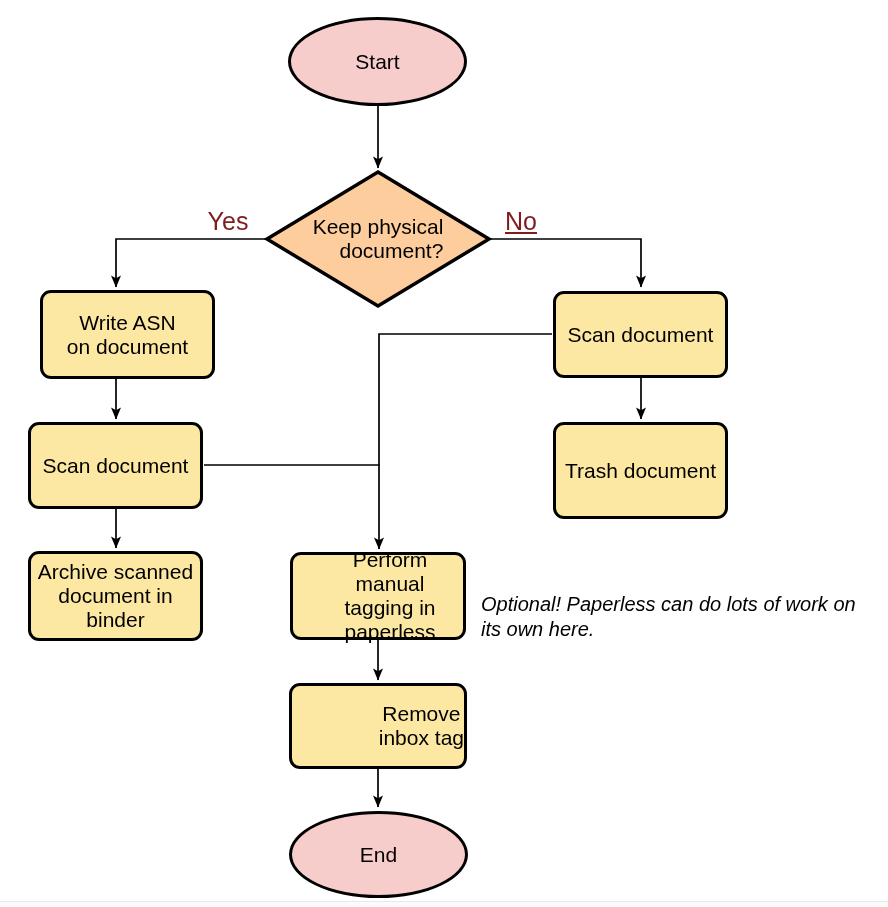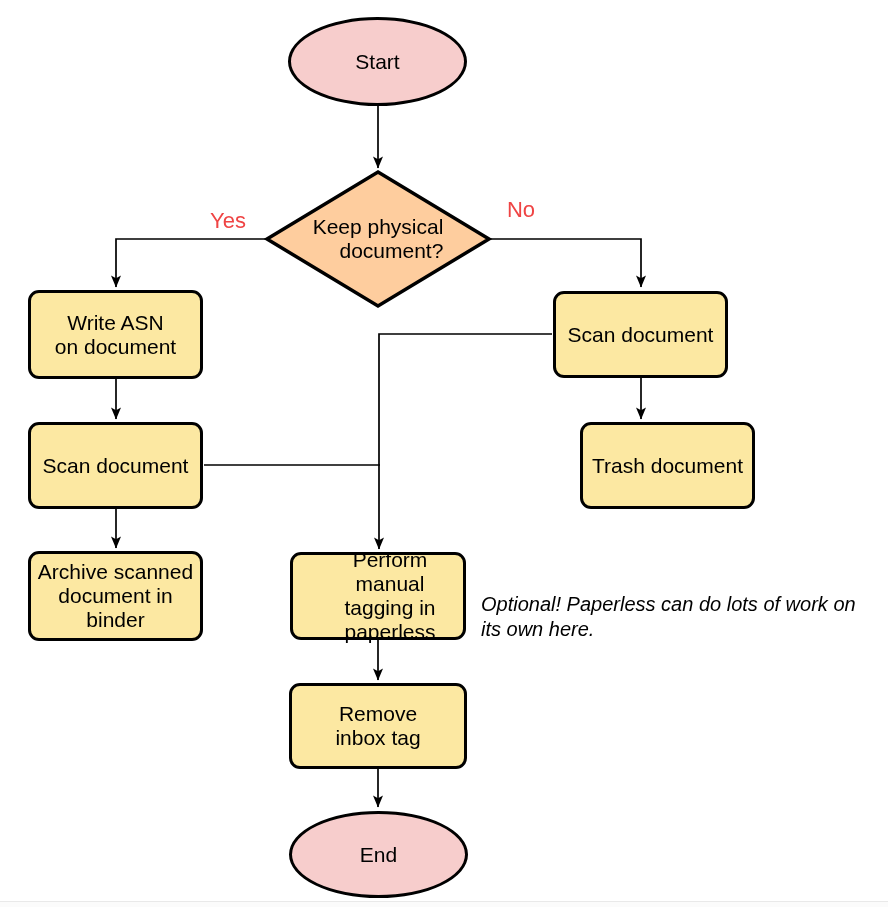--- a/index.html
+++ b/index.html
@@ -52,22 +52,22 @@
     color: #000000;
     font-size: 21px;
     line-height: 24px;
     white-space: pre-line;
   }
   .edge-label {
     position: absolute;
     display: flex;
     align-items: center;
     justify-content: center;
-    color: #ef4444;
-    font-size: 22px;
+    color: #7f1d1d;
+    font-size: 25px;
     line-height: 22px;
   }
   .note {
     position: absolute;
     left: 481px;
     top: 592px;
     width: 410px;
     color: #000000;
     font-size: 20px;
     font-style: italic;
@@ -118,52 +118,52 @@
   </svg>
 
   <div class="node terminator" style="left:288px; top:17px; width:179px; height:89px;">
     <span>Start</span>
   </div>
 
   <div class="decision-label" style="left:293px; top:209px; width:170px; height:60px;">Keep physical
 document?</div>
 
   <div class="edge-label" style="left:193px; top:209px; width:70px; height:24px;">Yes</div>
-  <div class="edge-label" style="left:486px; top:198px; width:70px; height:24px;">No</div>
+  <div class="edge-label" style="left:486px; top:209px; width:70px; height:24px;text-decoration:underline;">No</div>
 
-  <div class="node process" style="left:28px; top:290px; width:175px; height:89px;text-align:center;">
+  <div class="node process" style="left:40px; top:290px; width:175px; height:89px;text-align:center;">
     <span>Write ASN
 on document</span>
   </div>
 
   <div class="node process" style="left:28px; top:422px; width:175px; height:87px;">
     <span>Scan document</span>
   </div>
 
   <div class="node process" style="left:28px; top:551px; width:175px; height:90px;text-align:center;">
     <span>Archive scanned
 document in
 binder</span>
   </div>
 
   <div class="node process" style="left:553px; top:291px; width:175px; height:87px;">
     <span>Scan document</span>
   </div>
 
-  <div class="node process" style="left:553px; top:422px; width:175px; height:87px;margin-left:27px;">
+  <div class="node process" style="left:553px; top:422px; width:175px; height:97px;">
     <span>Trash document</span>
   </div>
 
   <div class="node process" style="left:290px; top:552px; width:176px; height:88px;padding-left:24px;">
     <span>Perform manual
 tagging in
 paperless</span>
   </div>
 
-  <div class="node process" style="left:289px; top:683px; width:178px; height:86px;">
+  <div class="node process" style="left:289px; top:683px; width:178px; height:86px;justify-content:flex-end;">
     <span>Remove
 inbox tag</span>
   </div>
 
   <div class="node terminator" style="left:289px; top:811px; width:179px; height:87px;">
     <span>End</span>
   </div>
 
   <div class="note">Optional! Paperless can do lots of work on
 its own here.</div>

